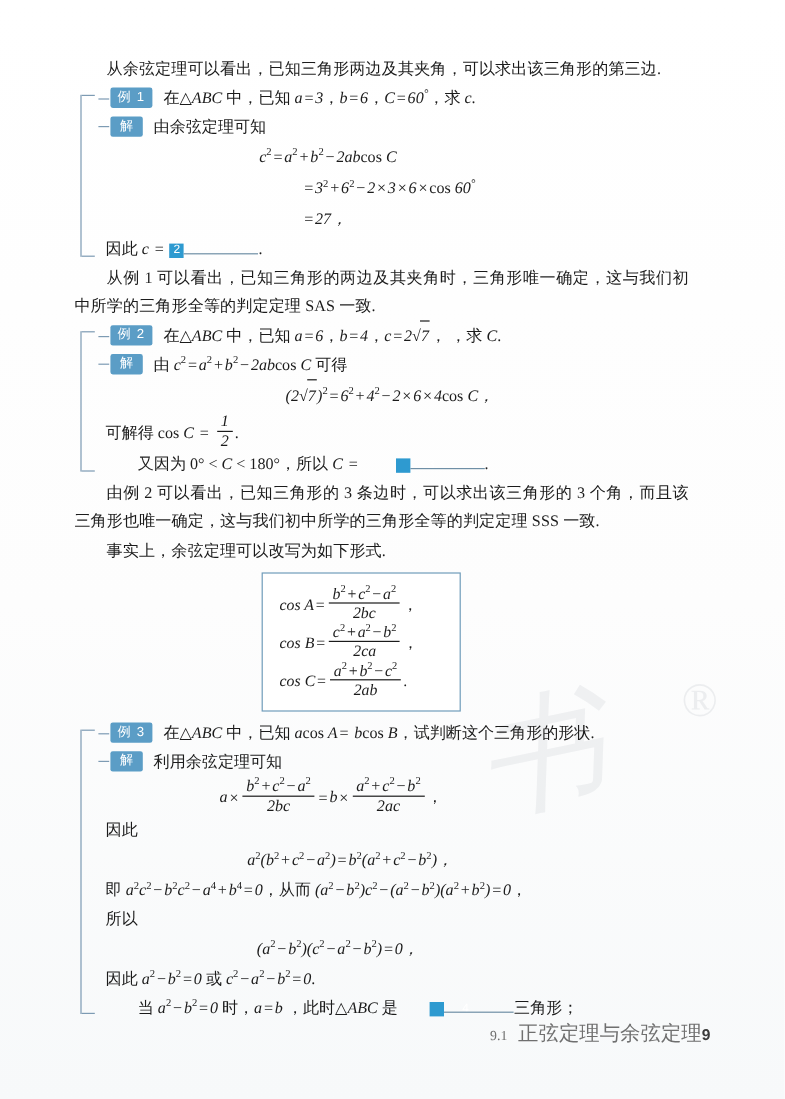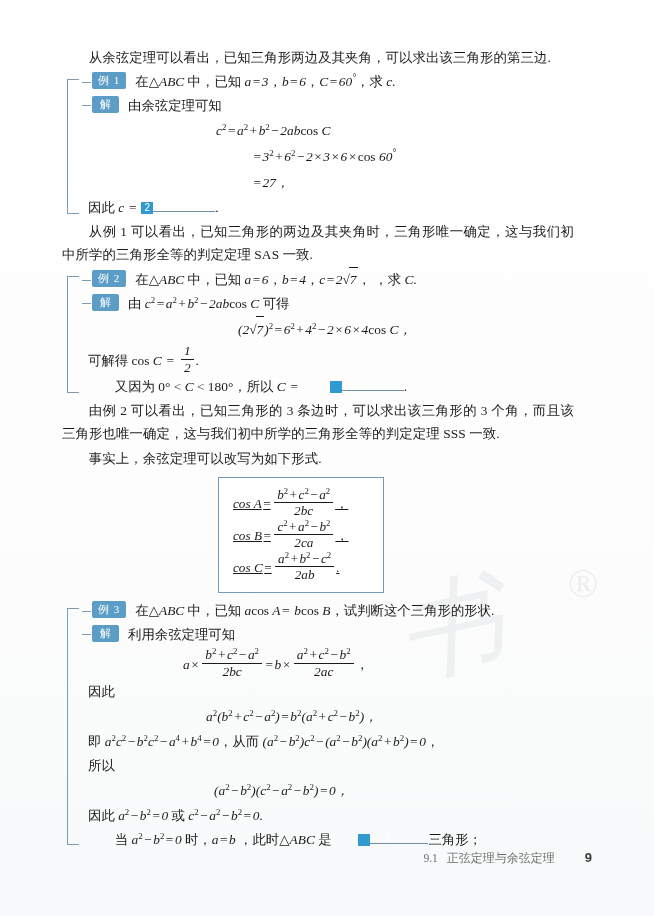--- a/index.html
+++ b/index.html
@@ -135,21 +135,21 @@
     height: 0;
     border-top: 1px solid #7d9bb3;
     vertical-align: middle;
     margin-right: 1px;
     margin-bottom: 2px;
   }
   .badge {
     display: inline-block;
     background: #5b9dc6;
     color: #ffffff;
-    font-family: Liberation Serif, serif;
+    font-family: Liberation Sans, sans-serif;
     font-size: 11px;
     line-height: 14px;
     padding: 1px 6px 2px 6px;
     border-radius: 2px;
     letter-spacing: 1px;
     vertical-align: 2px;
   }
   .badge.solo { letter-spacing: 0; padding: 1px 8px 2px 8px; }
   .ex-text { margin-left: 9px; }
 
@@ -200,21 +200,20 @@
   .brule.w3 { width: 58px; }
 
   
   .formula-box {
     box-sizing: border-box;
     width: 166px;
     margin: 7px 0 6px 156px;
     border: 1px solid #6f9cba;
     padding: 9px 12px 9px 14px;
     background: #ffffff;
-    text-decoration: underline;
   }
   .fb-row {
     font-size: 13.2px;
     line-height: 30px;
     white-space: nowrap;
   }
   .fb-row .frac { vertical-align: -0.55em; }
 
   
   .footer {
@@ -227,22 +226,21 @@
     justify-content: flex-end;
     color: #6f6f6f;
   }
   .footer .sec-no {
     font-size: 11.5px;
     font-family: "Liberation Serif", serif;
     margin-right: 9px;
     padding-left: 40px;
   }
   .footer .sec-title {
-    font-size: 12px;
-    margin-right: 30px;
+    font-size: 17px;
     font-family: Liberation Mono, monospace;
   }
   .footer .pageno {
     font-size: 13px;
     font-weight: bold;
     color: #3a3a3a;
     font-family: "Liberation Sans", sans-serif;
   }
 </style>
 </head>

